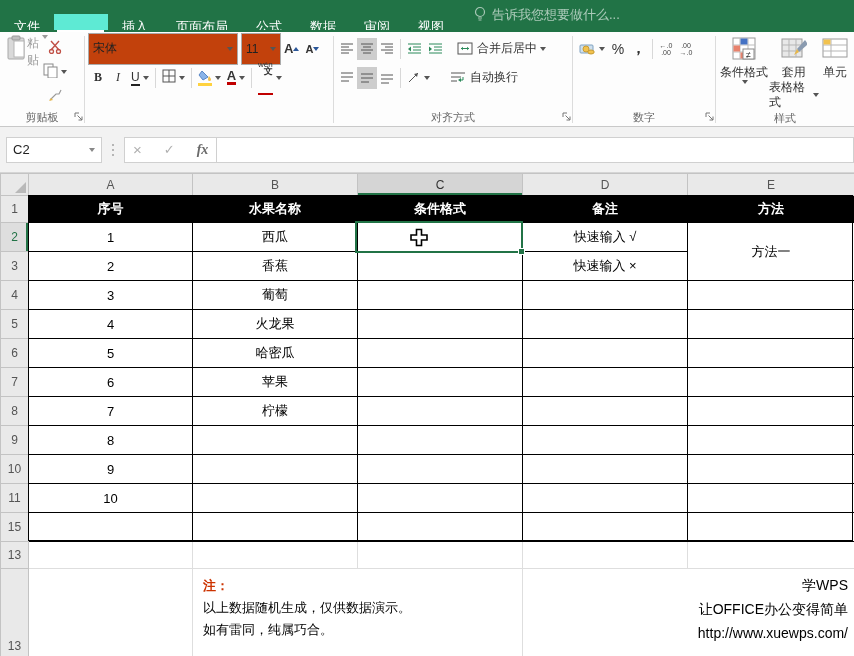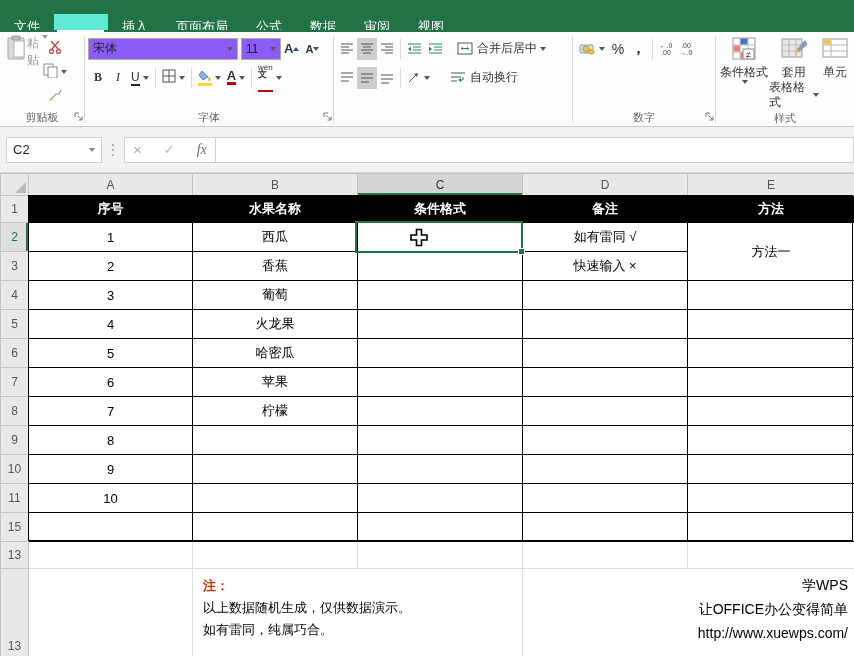--- a/index.html
+++ b/index.html
@@ -19,39 +19,39 @@
   .ribbon { border-top:2px solid #217346; }
   .rgroup { display:flex; flex-direction:column; }
   .rg-body { flex:1; padding:2px 3px 0; }
   .rrow { display:flex; align-items:center; height:29px; }
   .rg-label { height:17px; position:relative; display:flex; align-items:center; justify-content:center; color:#666; font-size:11px; }
   .launcher { position:absolute; right:1px; bottom:3px; }
   .gsep { width:1px; background:#dcdcdc; margin:4px 0 3px; }
   .rbtn { display:flex; align-items:center; justify-content:center; min-width:20px; height:22px; padding:0 2px; color:#333; font-size:12px; border:1px solid transparent; }
   .rbtn.pressed { background:#cdcdcd; }
   .dd { width:0; height:0; border-left:3px solid transparent; border-right:3px solid transparent; border-top:4px solid #555; display:inline-block; margin-left:3px; }
-  .combo { display:flex; align-items:center; background:#8b5cf6; border:1px solid #ababab; height:22px; font-size:12px; color:#222; padding:0 4px; }
+  .combo { display:flex; align-items:center; background:#c2410c; border:1px solid #ababab; height:32px; font-size:12px; color:#222; padding:0 4px; }
   .combo .dd { margin-left:auto; }
   .vline { width:1px; height:20px; background:#d8d8d8; margin:0 3px; }
   .bigbtn { display:flex; flex-direction:row; align-items:flex-start; justify-content:flex-start; width:33px; margin:1px 2px 0; color:#333; font-size:12px; }
   .stylebtn { display:flex; flex-direction:column; align-items:center; width:62px; margin-top:2px; color:#333; font-size:12px; line-height:15px; }
   .u-line { border-bottom:2px solid #222; }
   .red-line { border-bottom:3px solid #c00000; line-height:12px; }
   .yellow-line { border-bottom:3px solid #ffd23e; line-height:12px; }
-  .wen { display:flex; flex-direction:column; align-items:flex-start; font-size:8px; line-height:7px; color:#333; border-bottom:2px solid #c00000; padding-bottom:12px; }
+  .wen { display:flex; flex-direction:column; align-items:flex-end; font-size:8px; line-height:7px; color:#333; border-bottom:2px solid #c00000; padding-bottom:18px; }
   .wen b { font-size:9px; }
   .tinytxt { display:flex; flex-direction:column; align-items:center; font-size:7px; line-height:7px; color:#444; }
 
   
   .fbar { position:absolute; left:0; top:127px; width:854px; height:46px; background:#f2f2f2; border-bottom:1px solid #d5d5d5; display:flex; align-items:center; }
   .namebox { width:96px; height:26px; margin-left:6px; background:#fff; border:1px solid #d0d0d0; display:flex; align-items:center; font-size:13px; color:#222; padding:0 6px; }
   .namebox .dd { margin-left:auto; border-top-color:#888; }
   .vdots { width:2px; height:2px; background:#a0a0a0; border-radius:50%; box-shadow:0 5px 0 #a0a0a0,0 10px 0 #a0a0a0; margin:0 10px 10px 10px; }
   .fx-btns { height:26px; background:#fff; border:1px solid #d0d0d0; display:flex; align-items:center; padding:0 8px; gap:22px; color:#b0b0b0; font-size:14px; }
-  .fx-btns .fx { font-family:"Liberation Serif","DejaVu Serif",serif; font-style:italic; color:#6a6a6a; font-weight:normal; }
+  .fx-btns .fx { font-family:"Liberation Serif","DejaVu Serif",serif; font-style:italic; color:#6a6a6a; font-weight:bold; }
   .finput { flex:1; height:26px; background:#fff; border:1px solid #d0d0d0; border-left:none; margin-right:0; }
 
   
   .sheetwrap { position:absolute; left:0; top:173px; width:854px; }
   table.sheet { border-collapse:collapse; table-layout:fixed; width:854px; font-size:13px; color:#000; }
   .chrow td { height:22px; }
   .r27 { height:27px; } .r29 { height:29px; } .r13h { height:27px; } .r89 { height:89px; }
   td.ch, td.rh, td.corner { background:#e9e9e9; border:1px solid #c3c3c3; color:#555; font-size:12px; text-align:center; font-weight:normal; }
   td.ch.sel { background:#d5d5d5; box-shadow:inset 0 -2px 0 #217346; color:#333; }
   td.rh.sel { color:#217346; box-shadow:inset -2px 0 0 #217346; background:#dedede; }
@@ -76,20 +76,29 @@
 
   <div class="titlebar">
     <div class="tab">文件</div>
     <div class="tab sel">开始</div>
     <div class="tab">插入</div>
     <div class="tab">页面布局</div>
     <div class="tab">公式</div>
     <div class="tab">数据</div>
     <div class="tab">审阅</div>
     <div class="tab">视图</div>
+    <div class="tellme">
+      <span>
+        <svg width="12" height="16" viewBox="0 0 12 16">
+            <circle cx="6" cy="6" r="4.5" fill="none" stroke="rgba(255,255,255,.6)" stroke-width="1.2"></circle>
+            <path d="M4 12h4M4.5 14h3" stroke="rgba(255,255,255,.6)" stroke-width="1.2"></path>
+          </svg>
+      </span>
+      <span>告诉我您想要做什么...</span>
+    </div>
   </div>
   <div class="tabpatch"></div>
 
   <div class="ribbon">
 
     <div class="rgroup" style="width:84px">
       <div class="rg-body" style="display:flex">
         <div class="bigbtn disabled" style="color:#9b9b9b">
           <span>
             <svg width="22" height="26" viewBox="0 0 22 26">
@@ -200,106 +209,106 @@
           <div class="vline"></div>
           <div class="rbtn">
             <span class="wen">
                 <span>wén</span>
                 <b>文</b>
               </span>
             <span class="dd"></span>
           </div>
         </div>
       </div>
+    </div>
+    <div class="gsep"></div>
+
+    <div class="rgroup" style="width:238px">
+      <div class="rg-body">
+        <div class="rrow">
+          <div class="rbtn">
+              <svg width="14" height="12" viewBox="0 0 14 12">
+                <path d="M1 1h12M1 4h8M1 7h12M1 10h8" stroke="#555"></path>
+              </svg>
+            </div>
+          <div class="rbtn pressed">
+              <svg width="14" height="12" viewBox="0 0 14 12">
+                <path d="M1 1h12M3 4h8M1 7h12M3 10h8" stroke="#555"></path>
+              </svg>
+            </div>
+          <div class="rbtn">
+              <svg width="14" height="12" viewBox="0 0 14 12">
+                <path d="M1 1h12M5 4h8M1 7h12M5 10h8" stroke="#555"></path>
+              </svg>
+            </div>
+          <div class="vline"></div>
+          <div class="rbtn">
+              <svg width="15" height="12" viewBox="0 0 15 12">
+                <path d="M1 1h13M6 4h8M6 7h8M1 10h13" stroke="#2b8a5a"></path>
+                <path d="M4 3.5v5L1 6z" fill="#2b8a5a"></path>
+              </svg>
+            </div>
+          <div class="rbtn">
+              <svg width="15" height="12" viewBox="0 0 15 12">
+                <path d="M1 1h13M6 4h8M6 7h8M1 10h13" stroke="#2b8a5a"></path>
+                <path d="M1 3.5v5L4 6z" fill="#2b8a5a"></path>
+              </svg>
+            </div>
+          <div style="width:8px"></div>
+          <div class="rbtn">
+            <svg width="16" height="13" viewBox="0 0 16 13">
+                <rect x="1" y="1" width="14" height="11" fill="none" stroke="#555"></rect>
+                <path d="M4 6.5h8" stroke="#2b8a5a"></path>
+                <path d="M4 6.5l2-1.8v3.6zM12 6.5l-2-1.8v3.6z" fill="#2b8a5a"></path>
+              </svg>
+            <span style="margin-left:4px">合并后居中</span>
+            <span class="dd"></span>
+          </div>
+        </div>
+        <div class="rrow">
+          <div class="rbtn">
+              <svg width="14" height="12" viewBox="0 0 14 12">
+                <path d="M1 1h12M1 5h12M1 9h8" stroke="#555"></path>
+              </svg>
+            </div>
+          <div class="rbtn pressed">
+              <svg width="14" height="12" viewBox="0 0 14 12">
+                <path d="M1 2h12M1 6h12M1 10h8" stroke="#555"></path>
+              </svg>
+            </div>
+          <div class="rbtn">
+              <svg width="14" height="12" viewBox="0 0 14 12">
+                <path d="M1 3h12M1 7h12M1 11h8" stroke="#555"></path>
+              </svg>
+            </div>
+          <div class="vline"></div>
+          <div class="rbtn">
+            <svg width="14" height="13" viewBox="0 0 14 13">
+                <path d="M2 11L11 2" stroke="#555"></path>
+                <path d="M11 2l-4 1 3 3z" fill="#555"></path>
+              </svg>
+            <span class="dd"></span>
+          </div>
+          <div style="width:14px"></div>
+          <div class="rbtn">
+            <svg width="16" height="13" viewBox="0 0 16 13">
+                <path d="M1 2h14M1 6h10M1 10h6" stroke="#555"></path>
+                <path d="M13 6v3h-3" stroke="#2b8a5a" fill="none"></path>
+                <path d="M8 9l3-2v4z" fill="#2b8a5a"></path>
+              </svg>
+            <span style="margin-left:4px">自动换行</span>
+          </div>
+        </div>
+      </div>
       <div class="rg-label">
-        <span>字体</span>
+        <span>对齐方式</span>
         <span class="launcher"><svg width="9" height="9" viewBox="0 0 9 9">
               <path d="M1 1h4M1 1v4" stroke="#777" fill="none"></path>
               <path d="M3.5 3.5L8 8M8 4.5V8H4.5" stroke="#777" fill="none"></path>
             </svg></span>
-      </div>
-    </div>
-    <div class="gsep"></div>
-
-    <div class="rgroup" style="width:238px">
-      <div class="rg-body">
-        <div class="rrow">
-          <div class="rbtn">
-              <svg width="14" height="12" viewBox="0 0 14 12">
-                <path d="M1 1h12M1 4h8M1 7h12M1 10h8" stroke="#555"></path>
-              </svg>
-            </div>
-          <div class="rbtn pressed">
-              <svg width="14" height="12" viewBox="0 0 14 12">
-                <path d="M1 1h12M3 4h8M1 7h12M3 10h8" stroke="#555"></path>
-              </svg>
-            </div>
-          <div class="rbtn">
-              <svg width="14" height="12" viewBox="0 0 14 12">
-                <path d="M1 1h12M5 4h8M1 7h12M5 10h8" stroke="#555"></path>
-              </svg>
-            </div>
-          <div class="vline"></div>
-          <div class="rbtn">
-              <svg width="15" height="12" viewBox="0 0 15 12">
-                <path d="M1 1h13M6 4h8M6 7h8M1 10h13" stroke="#2b8a5a"></path>
-                <path d="M4 3.5v5L1 6z" fill="#2b8a5a"></path>
-              </svg>
-            </div>
-          <div class="rbtn">
-              <svg width="15" height="12" viewBox="0 0 15 12">
-                <path d="M1 1h13M6 4h8M6 7h8M1 10h13" stroke="#2b8a5a"></path>
-                <path d="M1 3.5v5L4 6z" fill="#2b8a5a"></path>
-              </svg>
-            </div>
-          <div style="width:8px"></div>
-          <div class="rbtn">
-            <svg width="16" height="13" viewBox="0 0 16 13">
-                <rect x="1" y="1" width="14" height="11" fill="none" stroke="#555"></rect>
-                <path d="M4 6.5h8" stroke="#2b8a5a"></path>
-                <path d="M4 6.5l2-1.8v3.6zM12 6.5l-2-1.8v3.6z" fill="#2b8a5a"></path>
-              </svg>
-            <span style="margin-left:4px">合并后居中</span>
-            <span class="dd"></span>
-          </div>
-        </div>
-        <div class="rrow">
-          <div class="rbtn">
-              <svg width="14" height="12" viewBox="0 0 14 12">
-                <path d="M1 1h12M1 5h12M1 9h8" stroke="#555"></path>
-              </svg>
-            </div>
-          <div class="rbtn pressed">
-              <svg width="14" height="12" viewBox="0 0 14 12">
-                <path d="M1 2h12M1 6h12M1 10h8" stroke="#555"></path>
-              </svg>
-            </div>
-          <div class="rbtn">
-              <svg width="14" height="12" viewBox="0 0 14 12">
-                <path d="M1 3h12M1 7h12M1 11h8" stroke="#555"></path>
-              </svg>
-            </div>
-          <div class="vline"></div>
-          <div class="rbtn">
-            <svg width="14" height="13" viewBox="0 0 14 13">
-                <path d="M2 11L11 2" stroke="#555"></path>
-                <path d="M11 2l-4 1 3 3z" fill="#555"></path>
-              </svg>
-            <span class="dd"></span>
-          </div>
-          <div style="width:14px"></div>
-          <div class="rbtn">
-            <svg width="16" height="13" viewBox="0 0 16 13">
-                <path d="M1 2h14M1 6h10M1 10h6" stroke="#555"></path>
-                <path d="M13 6v3h-3" stroke="#2b8a5a" fill="none"></path>
-                <path d="M8 9l3-2v4z" fill="#2b8a5a"></path>
-              </svg>
-            <span style="margin-left:4px">自动换行</span>
-          </div>
-        </div>
       </div>
     </div>
     <div class="gsep"></div>
 
     <div class="rgroup" style="width:142px">
       <div class="rg-body">
         <div class="rrow">
           <div class="rbtn">
             <svg width="17" height="14" viewBox="0 0 17 14">
                 <rect x="1" y="3" width="13" height="8" rx="1" fill="#cfe0ee" stroke="#7fa1c0"></rect>
@@ -429,21 +438,21 @@
         <td class="hdr">水果名称</td>
         <td class="hdr">条件格式</td>
         <td class="hdr">备注</td>
         <td class="hdr">方法</td>
       </tr>
       <tr class="r29">
         <td class="rh sel">2</td>
         <td class="dat">1</td>
         <td class="dat">西瓜</td>
         <td class="dat"></td>
-        <td class="dat">如有雷同 √</td>
+        <td class="dat">快速输入 √</td>
         <td class="dat" rowspan="2">方法一</td>
       </tr>
       <tr class="r29">
         <td class="rh">3</td>
         <td class="dat">2</td>
         <td class="dat">香蕉</td>
         <td class="dat"></td>
         <td class="dat">快速输入 ×</td>
       </tr>
       <tr class="r29">

